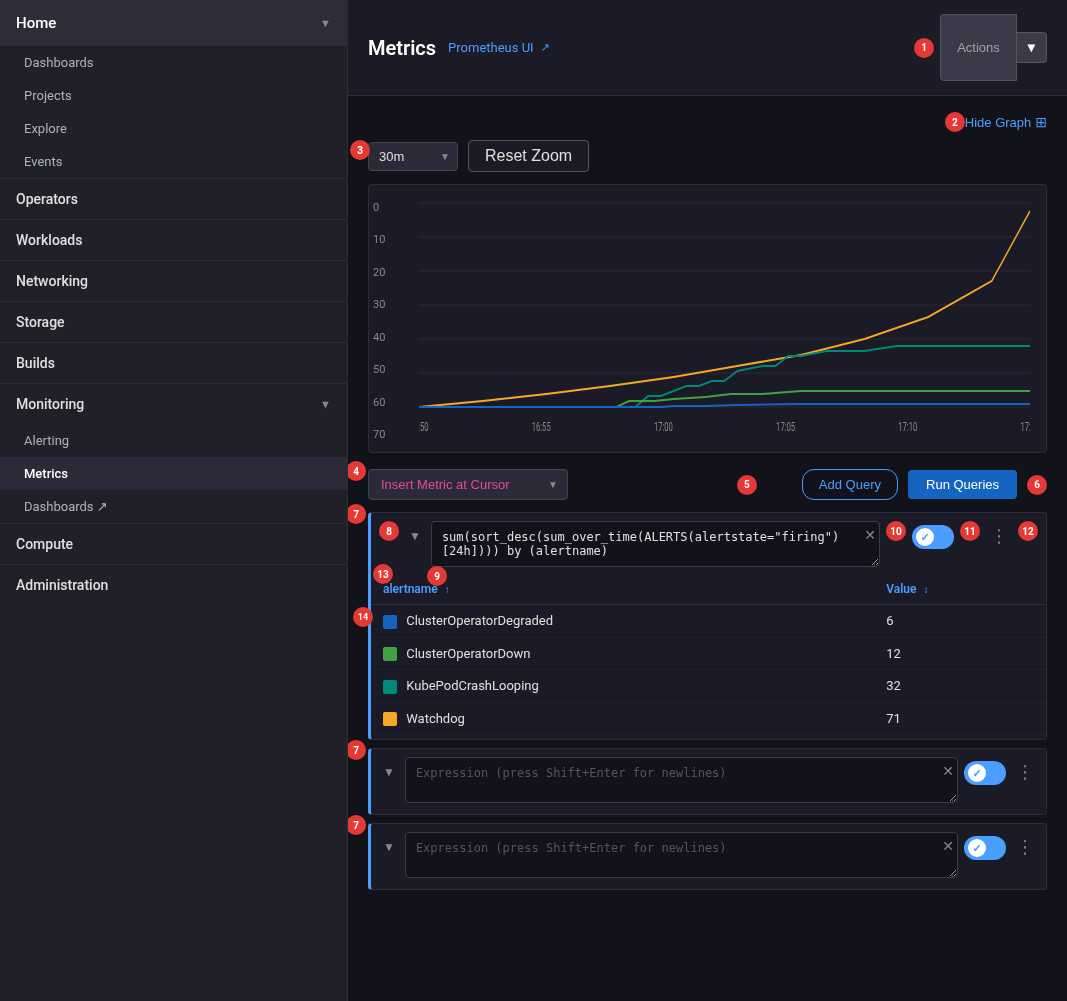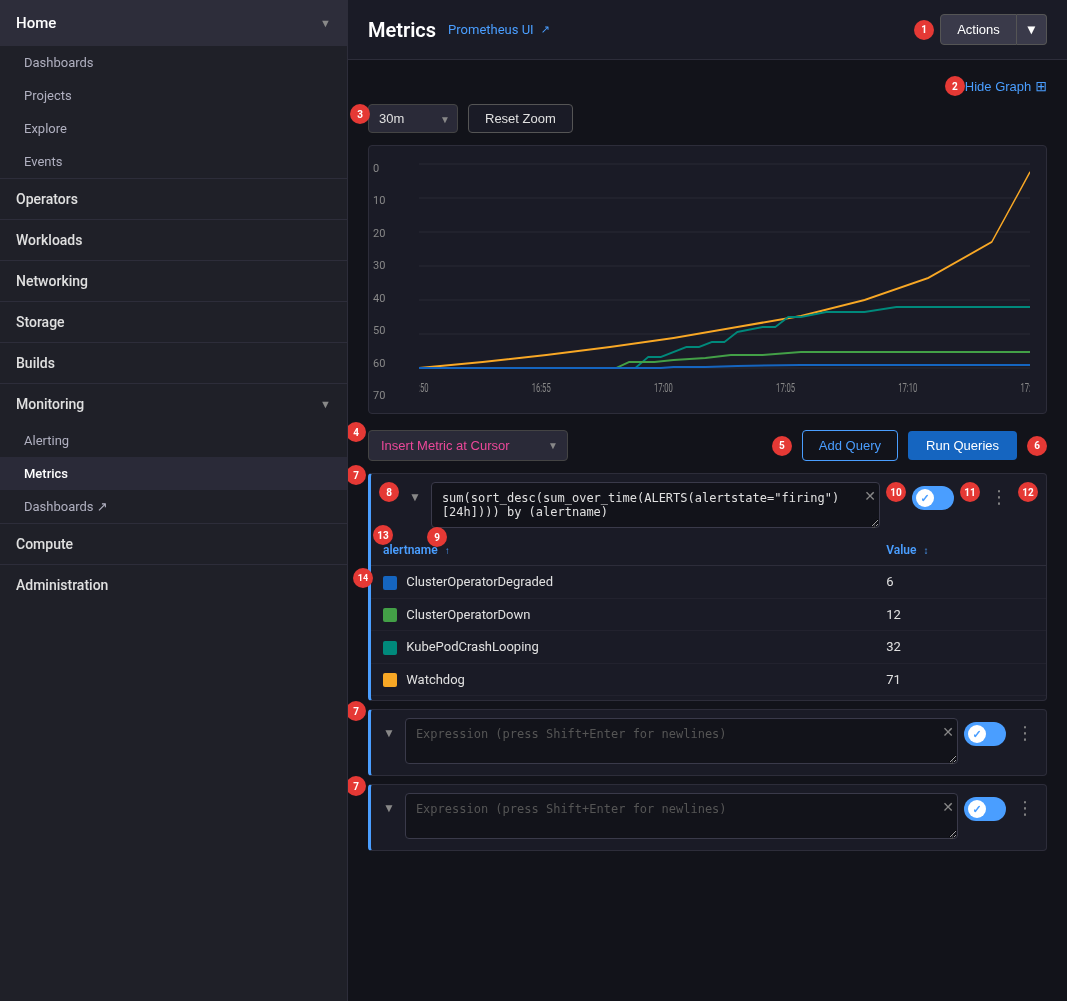--- a/index.html
+++ b/index.html
@@ -15,47 +15,47 @@
     .chevron { font-size: 11px; color: #888; }
     .sub-items { }
 
     
     .main { flex: 1; background: #12131a; overflow-y: auto; padding: 0; }
     .main-header { display: flex; align-items: center; padding: 14px 20px; background: #1a1b26; border-bottom: 1px solid #2d2d3a; }
     .page-title { font-size: 20px; font-weight: 600; color: #fff; margin-right: 12px; }
     .prometheus-link { color: #4a9eff; font-size: 13px; text-decoration: none; display: flex; align-items: center; gap: 4px; }
     .header-spacer { flex: 1; }
     .actions-btn { display: flex; align-items: center; gap: 0; }
-    .actions-main { background: #3a3a4a; color: #ffffff; border: 1px solid #555; padding: 7px 16px; border-radius: 4px 0 0 4px; cursor: pointer; font-size: 13px; }
+    .actions-main { background: #3a3a4a; color: #a3a3a3; border: 1px solid #555; padding: 25px 16px; border-radius: 4px 0 0 4px; cursor: pointer; font-size: 13px; }
     .actions-caret { background: #3a3a4a; color: #fff; border: 1px solid #555; border-left: none; padding: 7px 8px; border-radius: 0 4px 4px 0; cursor: pointer; }
 
     
     .graph-section { padding: 16px 20px; }
     .graph-toolbar { display: flex; align-items: center; justify-content: flex-end; margin-bottom: 8px; }
     .hide-graph-btn { color: #4a9eff; background: none; border: none; cursor: pointer; font-size: 13px; display: flex; align-items: center; gap: 4px; }
     .graph-controls { display: flex; align-items: center; gap: 10px; margin-bottom: 12px; }
     .time-select { background: #2a2a38; color: #e0e0e0; border: 1px solid #444; padding: 6px 28px 6px 10px; border-radius: 4px; font-size: 13px; appearance: none; cursor: pointer; min-width: 90px; }
     .time-select-wrap { position: relative; display: inline-block; }
     .time-select-wrap::after { content: '▼'; position: absolute; right: 8px; top: 50%; transform: translateY(-50%); font-size: 10px; pointer-events: none; color: #888; }
-    .reset-zoom-btn { background: #1a1b26; color: #e0e0e0; border: 1px solid #555; padding: 6px 16px; border-radius: 4px; cursor: pointer; font-size: 13px; }
+    .reset-zoom-btn { background: #1a1b26; color: #e0e0e0; border: 1px solid #555; padding: 6px 16px; border-radius: 4px; cursor: pointer; font-size: 16px; }
 
     
     .chart-container { background: #1a1b26; border: 1px solid #2d2d3a; border-radius: 4px; padding: 16px 16px 8px 50px; position: relative; }
     .chart-svg { width: 100%; height: 240px; }
     .chart-y-labels { position: absolute; left: 4px; top: 16px; height: 240px; display: flex; flex-direction: column-reverse; justify-content: space-between; }
     .y-label { font-size: 11px; color: #888; }
 
     
     .query-section { padding: 0 20px 16px; }
     .insert-metric-bar { display: flex; align-items: center; gap: 10px; margin-bottom: 12px; }
     .insert-metric-select-wrap { position: relative; display: inline-flex; align-items: center; }
     .insert-metric-select { background: #2a2a38; color: #ec4899; border: 1px solid #444; padding: 7px 32px 7px 12px; border-radius: 4px; font-size: 13px; appearance: none; cursor: pointer; min-width: 200px; }
     .insert-metric-select-wrap::after { content: '▼'; position: absolute; right: 10px; font-size: 10px; pointer-events: none; color: #888; }
     .spacer { flex: 1; }
-    .add-query-btn { background: transparent; color: #4a9eff; border: 1px solid #4a9eff; padding: 7px 16px; border-radius: 4px; cursor: pointer; font-size: 13px; }
+    .add-query-btn { background: transparent; color: #4a9eff; border: 1px solid #4a9eff; padding: 7px 16px; border-radius: 12px; cursor: pointer; font-size: 13px; margin-left: 35px; }
     .run-queries-btn { background: #1565c0; color: #fff; border: none; padding: 7px 18px; border-radius: 4px; cursor: pointer; font-size: 13px; font-weight: 500; }
 
     
     .query-row { background: #1a1b26; border: 1px solid #2d2d3a; border-left: 3px solid #4a9eff; border-radius: 4px; margin-bottom: 8px; }
     .query-row-header { display: flex; align-items: flex-start; padding: 8px 8px 0; gap: 6px; }
     .collapse-btn { background: none; border: none; color: #888; cursor: pointer; padding: 4px; font-size: 12px; margin-top: 4px; }
     .query-textarea-wrap { flex: 1; position: relative; }
     .query-textarea { width: 100%; background: #12131a; color: #e0e0e0; border: 1px solid #3a3a4a; border-radius: 4px; padding: 8px 30px 8px 10px; font-size: 12px; font-family: monospace; resize: vertical; min-height: 40px; }
     .query-textarea::placeholder { color: #555; }
     .query-clear-btn { position: absolute; right: 4px; top: 6px; background: none; border: none; color: #888; cursor: pointer; font-size: 14px; }

